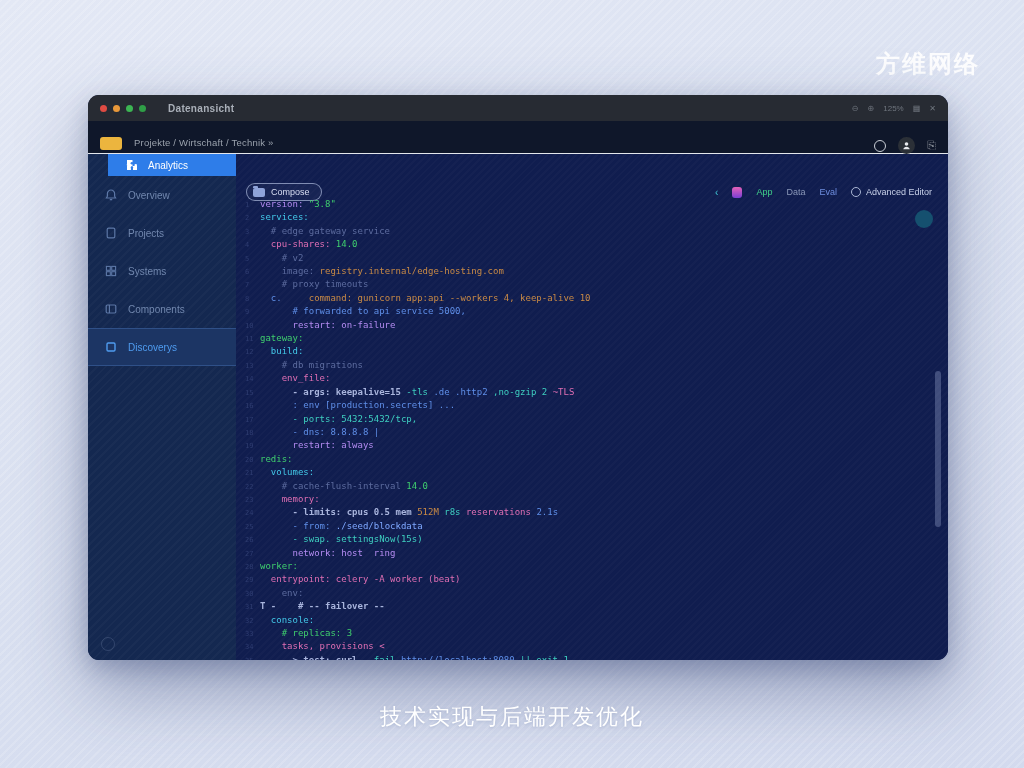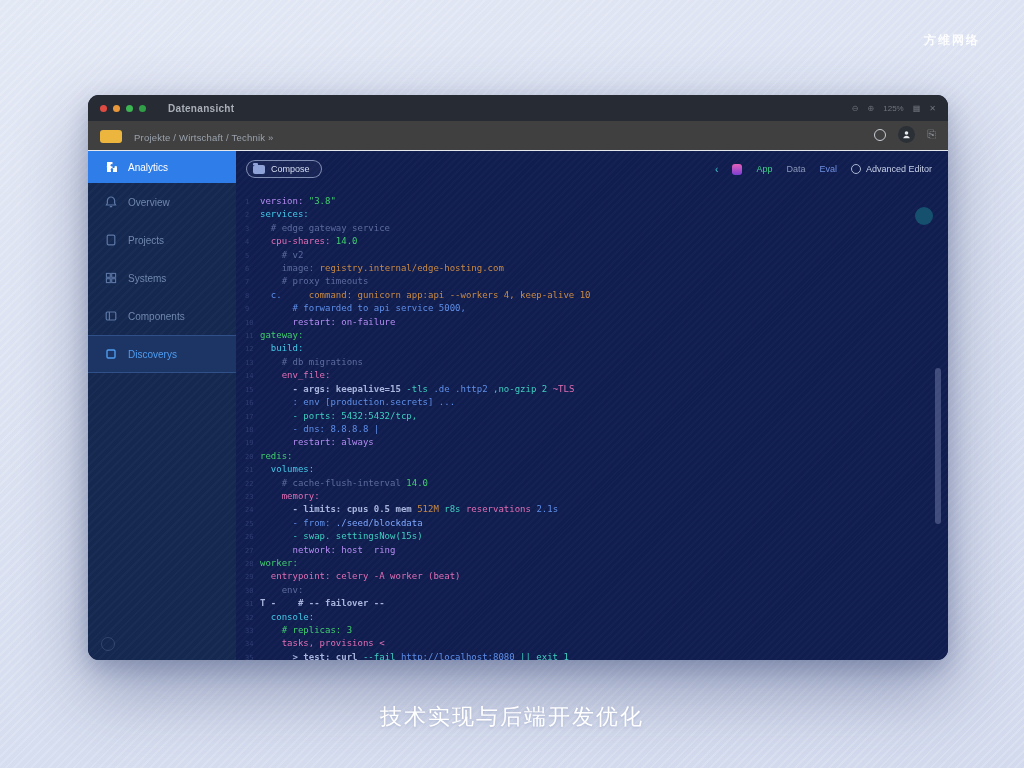--- a/index.html
+++ b/index.html
@@ -6,22 +6,22 @@
   html,body { width:1024px; height:768px; overflow:hidden; }
   body {
     font-family:"Liberation Sans", sans-serif;
     background:
       repeating-linear-gradient(135deg, rgba(255,255,255,.16) 0 2px, rgba(255,255,255,0) 2px 6px),
       linear-gradient(160deg, #e3e8f5 0%, #d8dff0 55%, #d3daee 100%);
     position:relative;
   }
 
   .watermark {
-    position:absolute; top:32px; right:44px;
-    color:rgba(255,255,255,.92); font-size:12px; font-weight:600; letter-spacing:2px;
+    position:absolute; top:48px; right:44px;
+    color:rgba(255,255,255,.92); font-size:24px; font-weight:600; letter-spacing:2px;
   }
   .caption {
     position:absolute; top:702px; left:0; width:100%;
     text-align:center; color:#ffffff; font-size:22px; font-weight:500; letter-spacing:2px;
     text-shadow:0 1px 3px rgba(120,135,175,.35);
   }
 
   
   .window {
     position:absolute; left:88px; top:95px; width:860px; height:565px;
@@ -35,53 +35,53 @@
   }
   .dots { display:flex; gap:6px; align-items:center; }
   .dot { width:7px; height:7px; border-radius:50%; }
   .dot.red{background:#df4b43;} .dot.orange{background:#e8983a;}
   .dot.green1{background:#3cb553;} .dot.green2{background:#2f9e47;}
   .win-title { color:#aab0b9; font-size:10px; font-weight:700; margin-left:22px; letter-spacing:.3px; }
   .titlebar-controls { margin-left:auto; display:flex; gap:9px; align-items:center;
     color:#6f757e; font-size:8px; }
 
   .toolbar {
-    height:30px; background:#404040; border-bottom:1px solid #e4e7ec;
-    display:flex; align-items:flex-end; padding:7px 12px; flex:0 0 auto;
+    height:30px; background:#0f172a; border-bottom:1px solid #e4e7ec;
+    display:flex; align-items:flex-start; padding:16px 12px; flex:0 0 auto;
   }
   .folder-chip { width:22px; height:13px; border-radius:3px; background:#ecb53e; margin-right:12px; }
   .breadcrumb { color:#9aa2ad; font-size:9.5px; letter-spacing:.2px; }
   .toolbar-right { margin-left:auto; display:flex; align-items:center; gap:12px; }
   .ring { width:12px; height:12px; border:1.5px solid #c9ced6; border-radius:50%; }
   .avatar { width:17px; height:17px; border-radius:50%; background:#2b3037; display:flex;
     align-items:center; justify-content:center; }
   .bookmark { color:#8a9099; font-size:11px; line-height:1; }
 
   .win-body { flex:1; display:flex; min-height:0; }
 
   
   .sidebar { width:148px; background:#142850; position:relative; flex:0 0 auto;
     background-image:repeating-linear-gradient(135deg, rgba(255,255,255,.025) 0 2px, rgba(255,255,255,0) 2px 6px); }
   .side-item { height:38px; display:flex; align-items:center; gap:10px; padding:0 16px;
     color:#7187ae; font-size:10px; cursor:default; }
   .side-item .s-icon { width:14px; height:14px; flex:0 0 auto; display:flex; align-items:center; justify-content:center; color:#5c77a6; }
-  .side-item.primary { height:32px; background:#2e7de9; color:#ffffff; }
+  .side-item.primary { height:22px; background:#2e7de9; color:#ffffff;margin-left:20px; }
   .side-item.primary .s-icon { color:#ffffff; }
   .side-item.active { background:#1c3564; color:#4f9cf0;
     border-top:1px solid rgba(96,150,230,.28); border-bottom:1px solid rgba(96,150,230,.28); }
   .side-item.active .s-icon { color:#4f9cf0; }
   .ghost-circle { position:absolute; bottom:9px; left:13px; width:14px; height:14px;
     border:1.5px solid rgba(200,215,255,.16); border-radius:50%; }
 
   
   .editor { flex:1; position:relative; background:#101d4f;
     background-image:repeating-linear-gradient(135deg, rgba(255,255,255,.02) 0 2px, rgba(255,255,255,0) 2px 5px);
     overflow:hidden; }
   .editor-topbar { height:36px; display:flex; align-items:center; justify-content:space-between;
-    padding:0 16px 0 10px; }
+    padding:0 16px 0 10px;margin-top:20px; }
   .compose-pill { display:flex; align-items:center; gap:6px; border:1px solid rgba(185,198,230,.65);
     border-radius:999px; padding:3px 11px 3px 6px; color:#d8def2; font-size:9px; background:rgba(255,255,255,.03); }
   .pill-folder { width:12px; height:9px; background:#8fa3d9; border-radius:2px; position:relative; }
   .pill-folder::before { content:""; position:absolute; top:-2px; left:0; width:5px; height:2px;
     background:#8fa3d9; border-radius:1px 1px 0 0; }
   .editor-menu { display:flex; align-items:center; gap:14px; font-size:9px; }
   .mi-cyan { color:#3ec9d6; font-size:10px; }
   .mi-pink { width:10px; height:11px; border-radius:3px;
     background:linear-gradient(180deg,#e561b8,#7a3fd4); }
   .tone-green{ color:#3fd08a; } .tone-gray{ color:#8a97b8; } .tone-blue{ color:#6f8fe0; }

